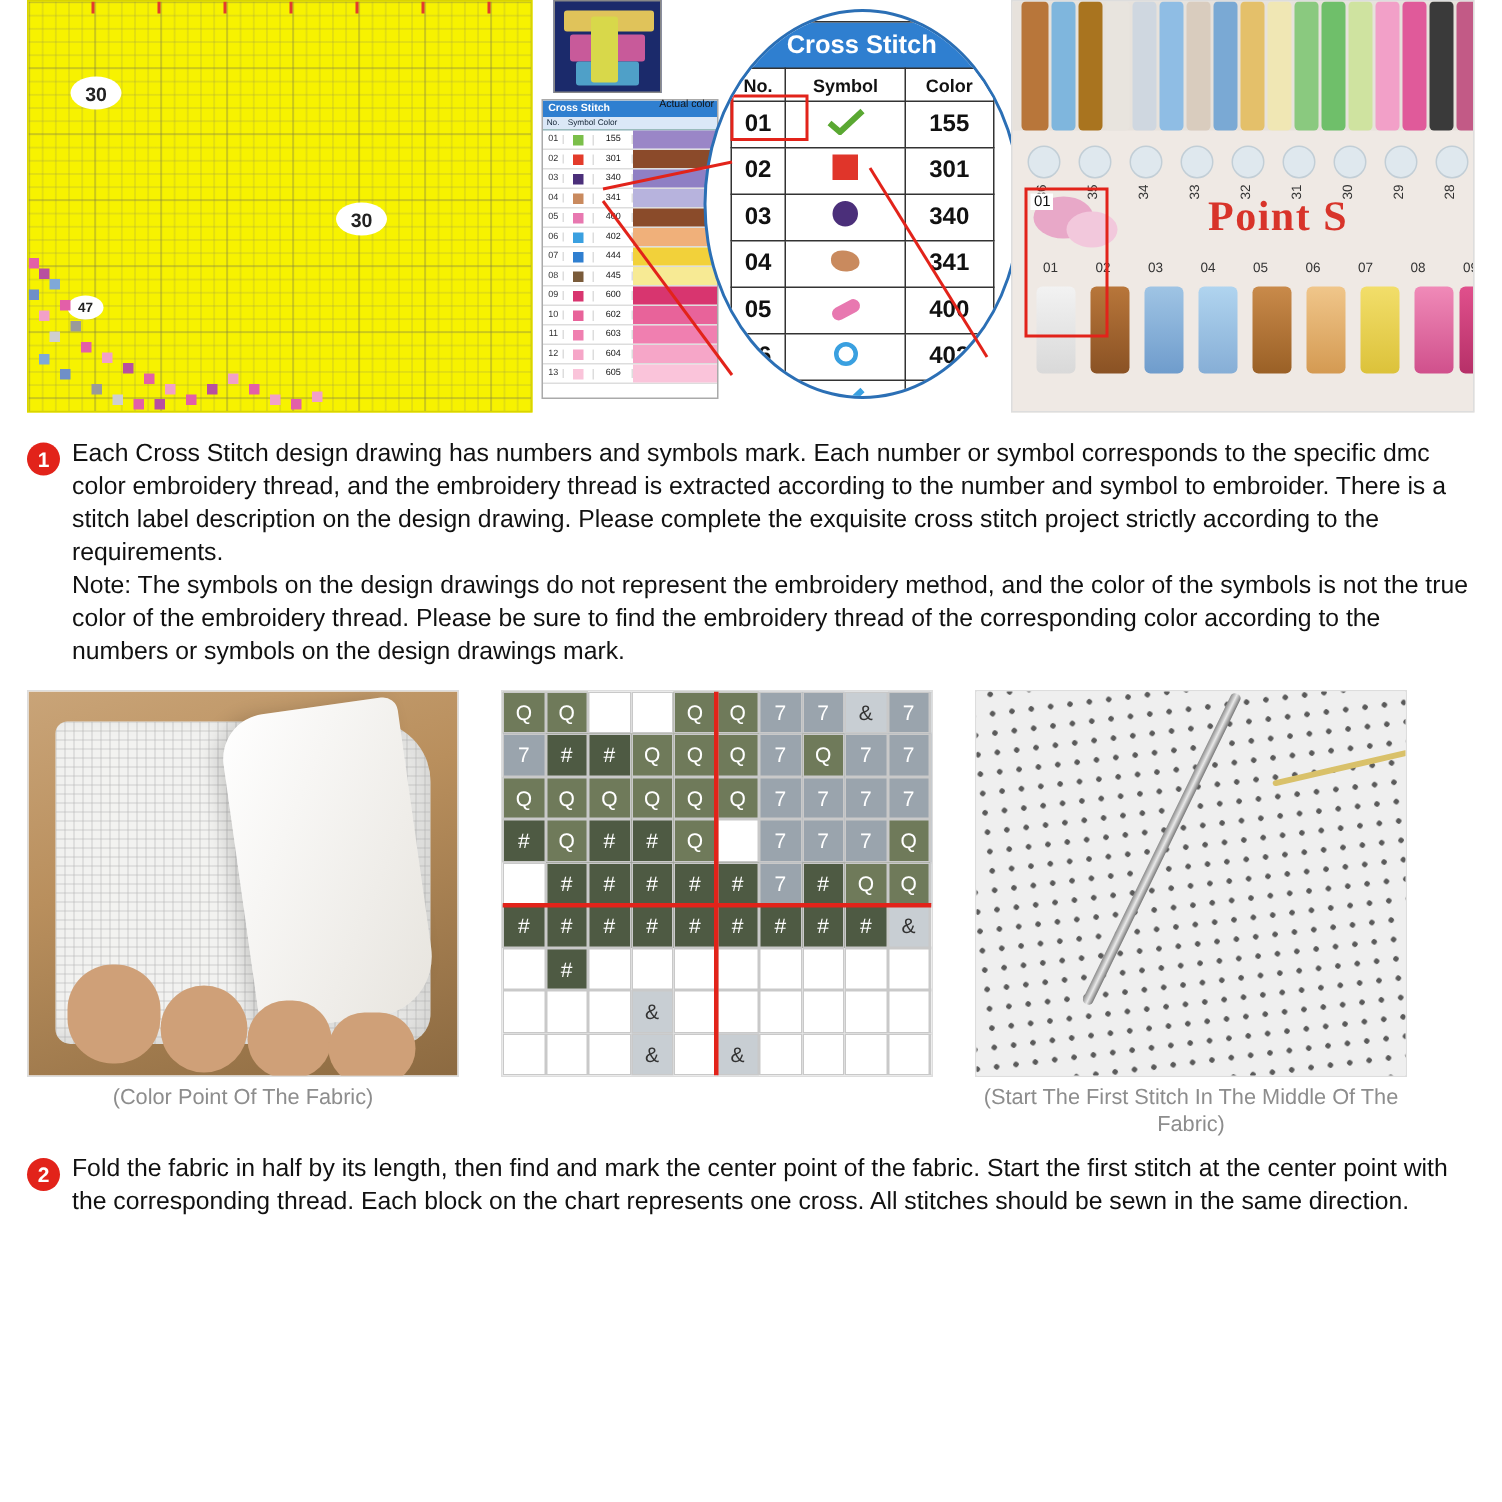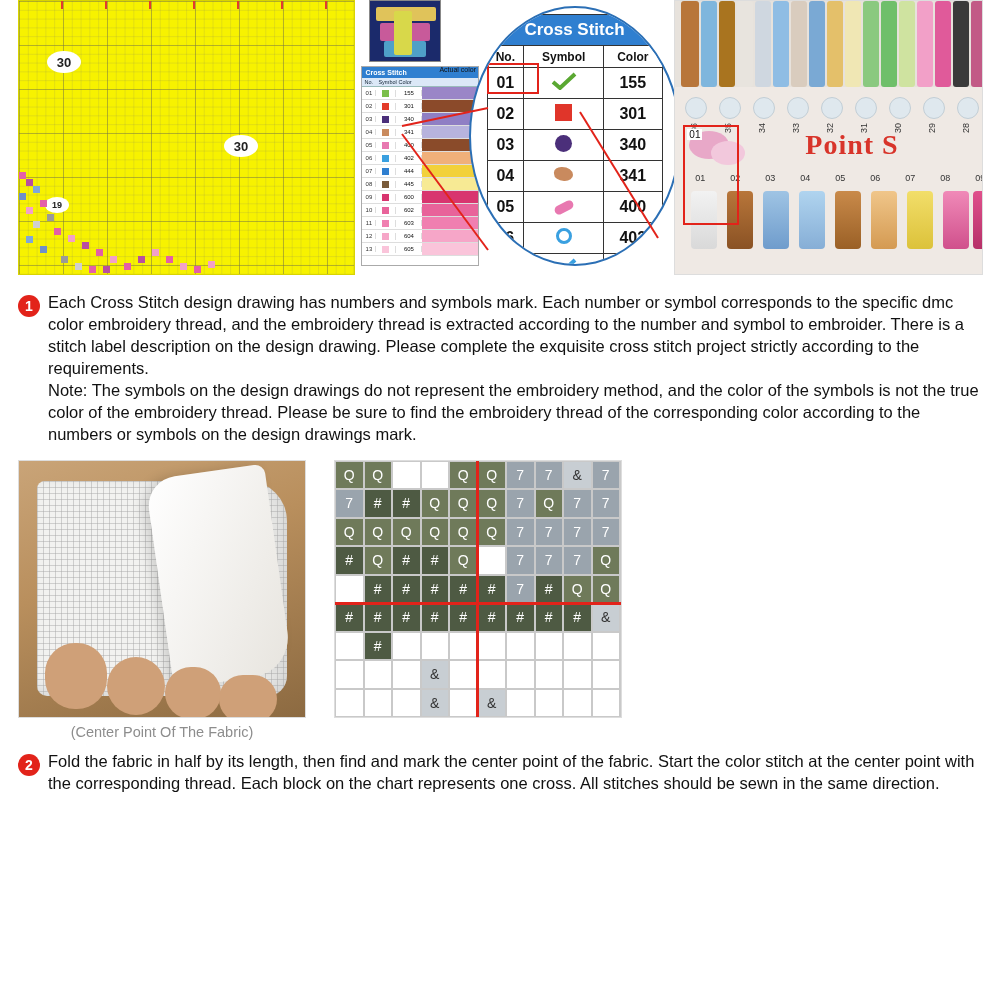--- a/index.html
+++ b/index.html
@@ -299,21 +299,21 @@
         <div class="tick" style="left:42px"></div>
         <div class="tick" style="left:86px"></div>
         <div class="tick" style="left:130px"></div>
         <div class="tick" style="left:174px"></div>
         <div class="tick" style="left:218px"></div>
         <div class="tick" style="left:262px"></div>
         <div class="tick" style="left:306px"></div>
       </div>
       <div class="bubble" style="left:28px; top:50px">30</div>
       <div class="bubble" style="left:205px; top:134px">30</div>
-      <div class="bubble" style="left:26px; top:196px; width:24px;height:16px;font-size:9px">19</div>
+      <div class="bubble" style="left:26px; top:196px; width:24px;height:16px;font-size:9px">47</div>
 
       <div class="pixelart">
         <div class="px" style="left:0px;  top:16px; background:#e35fa8"></div>
         <div class="px" style="left:7px;  top:23px; background:#b84fa0"></div>
         <div class="px" style="left:14px; top:30px; background:#7fa8d8"></div>
         <div class="px" style="left:0px;  top:37px; background:#6f8fc8"></div>
         <div class="px" style="left:21px; top:44px; background:#e35fa8"></div>
         <div class="px" style="left:7px;  top:51px; background:#f2a0c8"></div>
         <div class="px" style="left:28px; top:58px; background:#9a9a9a"></div>
         <div class="px" style="left:14px; top:65px; background:#cfcfcf"></div>
@@ -619,21 +619,21 @@
         <div class="fabricbg"></div>
         <div class="cloth">
             <div class="clothmesh"></div>
           </div>
         <div class="fold"></div>
         <div class="finger" style="left:26px;  top:182px; width:62px; height:66px;"></div>
         <div class="finger" style="left:88px;  top:196px; width:58px; height:58px;"></div>
         <div class="finger" style="left:146px; top:206px; width:56px; height:52px;"></div>
         <div class="finger" style="left:200px; top:214px; width:58px; height:48px;"></div>
       </div>
-      <div class="caption">(Center Point Of The Fabric)</div>
+      <div class="caption">(Color Point Of The Fabric)</div>
     </div>
 
     <div class="pbox">
       <div class="pimg">
         <div class="chartgrid" id="chart-grid">
             <div class="cell" style="left: 0px; top: 0px; background: rgb(111, 122, 90); color: rgb(255, 255, 255);">Q</div>
             <div class="cell" style="left: 28.5px; top: 0px; background: rgb(111, 122, 90); color: rgb(255, 255, 255);">Q</div>
             <div class="cell" style="left: 57px; top: 0px; background: rgb(255, 255, 255); color: rgb(0, 0, 0);"></div>
             <div class="cell" style="left: 85.5px; top: 0px; background: rgb(255, 255, 255); color: rgb(0, 0, 0);"></div>
             <div class="cell" style="left: 114px; top: 0px; background: rgb(111, 122, 90); color: rgb(255, 255, 255);">Q</div>
@@ -741,20 +741,29 @@
             <div class="cell" style="left: 199.5px; top: 256.5px; background: rgb(255, 255, 255); color: rgb(0, 0, 0);"></div>
             <div class="cell" style="left: 228px; top: 256.5px; background: rgb(255, 255, 255); color: rgb(0, 0, 0);"></div>
             <div class="cell" style="left: 256.5px; top: 256.5px; background: rgb(255, 255, 255); color: rgb(0, 0, 0);"></div>
             <div class="cell" style="left: 285px; top: 256.5px; background: rgb(255, 255, 255); color: rgb(0, 0, 0);"></div>
           </div>
         <div class="vline" style="left:141px"></div>
         <div class="hline" style="top:141px"></div>
       </div>
     </div>
 
+    <div class="pbox">
+      <div class="pimg">
+        <div class="aidabg"></div>
+        <div class="aidamesh"></div>
+        <div class="needle"></div>
+        <div class="nthread"></div>
+      </div>
+      <div class="caption">(Start The First Stitch In The Middle Of The Fabric)</div>
+    </div>
   </div>
 
   <div class="stepblock step2">
     <div class="badge">2</div>
-    <div class="steptext">Fold the fabric in half by its length, then find and mark the center point of the fabric. Start the color stitch at the center point with the corresponding thread. Each block on the chart represents one cross. All stitches should be sewn in the same direction.</div>
+    <div class="steptext">Fold the fabric in half by its length, then find and mark the center point of the fabric. Start the first stitch at the center point with the corresponding thread. Each block on the chart represents one cross. All stitches should be sewn in the same direction.</div>
   </div>
 
 </div>
 
 </body></html>

